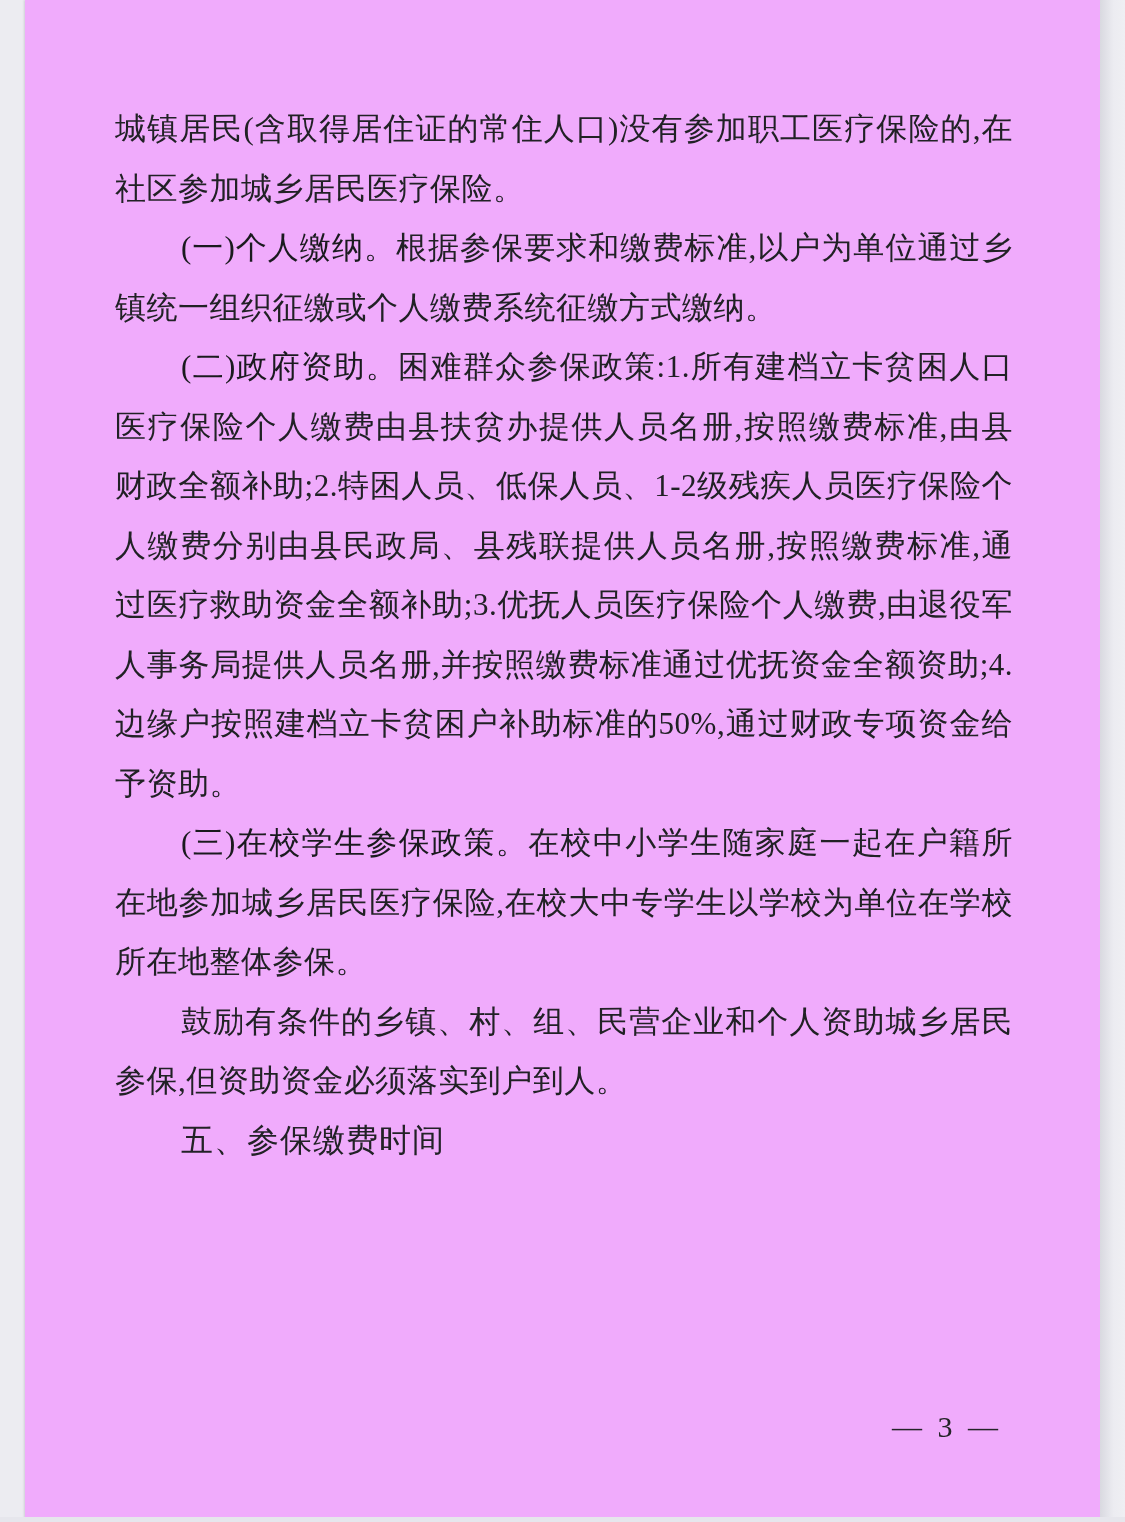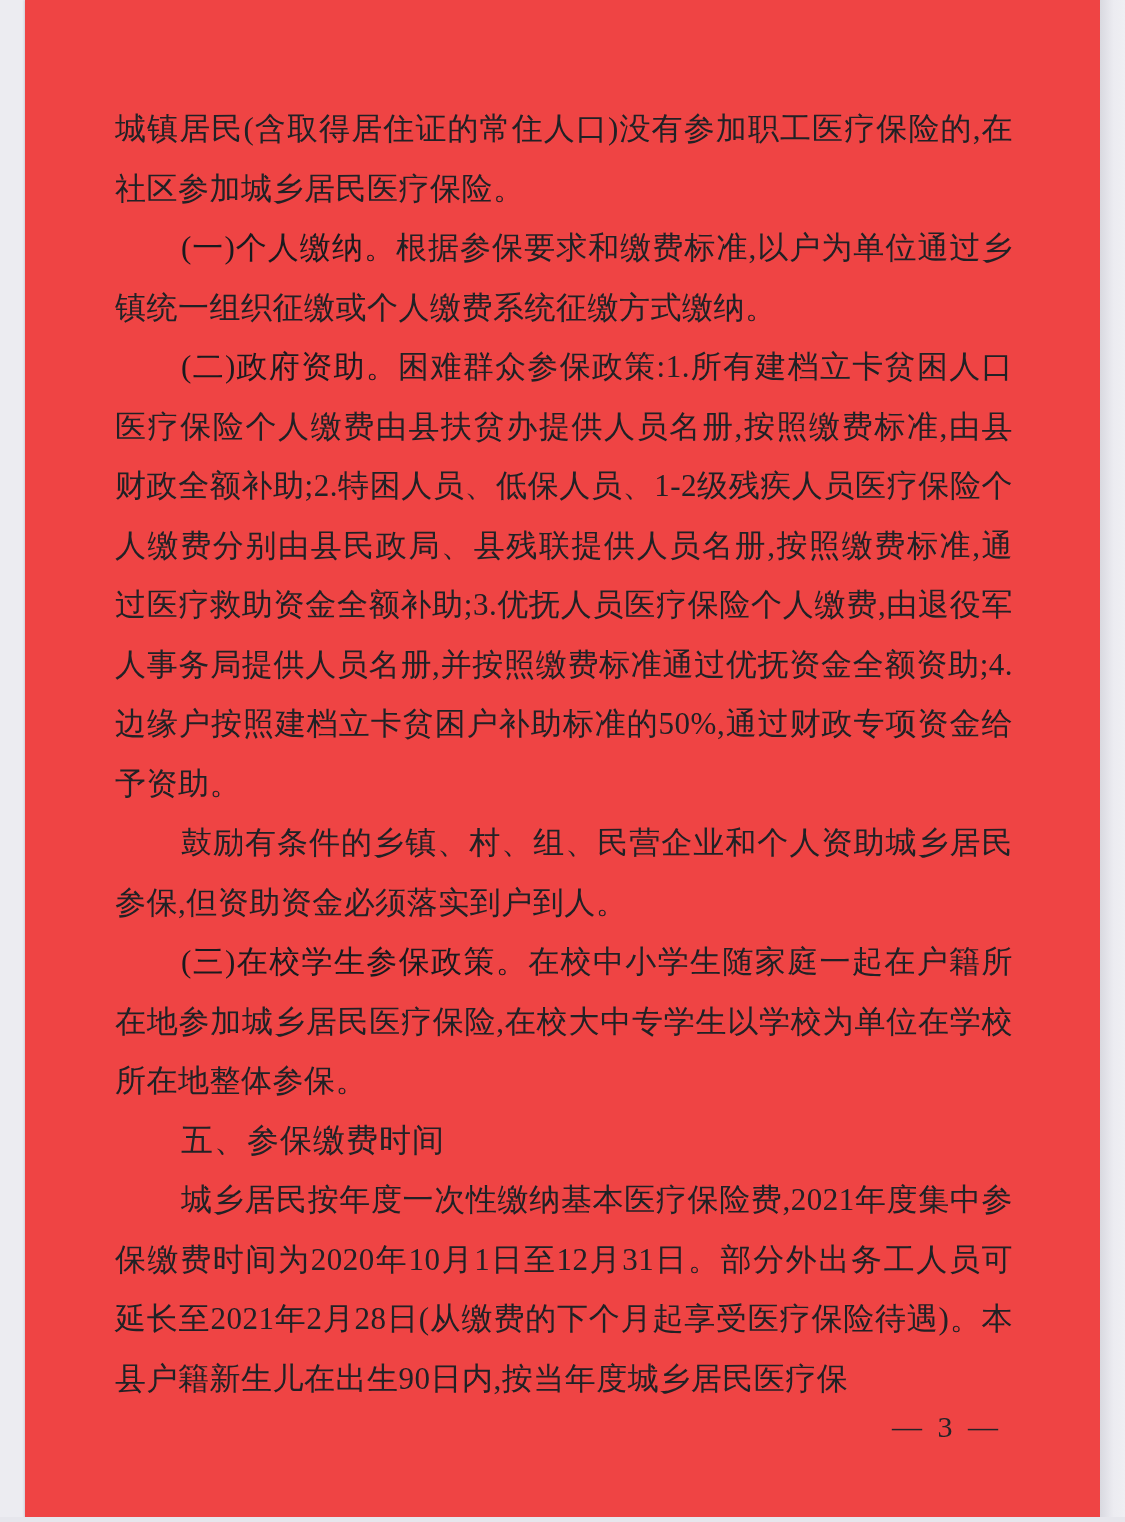--- a/index.html
+++ b/index.html
@@ -15,21 +15,21 @@
     background: #ececf1;
     font-family: "Liberation Serif", "DejaVu Serif", serif;
   }
   
   .page {
     position: absolute;
     left: 25px;
     top: 0;
     width: 1076px;
     height: 1518px;
-    background: #ef4444;
+    background: #f0abfc;
     box-shadow: -1px 0 2px rgba(90,90,110,0.18), 2px 0 4px rgba(90,90,110,0.10);
     box-sizing: border-box;
     padding: 99px 88px 0 90px;
   }
   
   .right-gutter {
     position: absolute;
     right: 0;
     top: 0;
     width: 25px;
@@ -87,27 +87,26 @@
 
 <div class="page">
   <div class="body-text">
 
     <p><span>城镇居民(含取得居住证的常住人口)没有参加职工医疗保险的,在社区参加城乡居民医疗保险。</span></p>
 
     <p class="indent"><span class="lead">(一)个人缴纳。</span><span>根据参保要求和缴费标准,以户为单位通过乡镇统一组织征缴或个人缴费系统征缴方式缴纳。</span></p>
 
     <p class="indent"><span class="lead">(二)政府资助。</span><span>困难群众参保政策:1.所有建档立卡贫困人口医疗保险个人缴费由县扶贫办提供人员名册,按照缴费标准,由县财政全额补助;2.特困人员、低保人员、1-2级残疾人员医疗保险个人缴费分别由县民政局、县残联提供人员名册,按照缴费标准,通过医疗救助资金全额补助;3.优抚人员医疗保险个人缴费,由退役军人事务局提供人员名册,并按照缴费标准通过优抚资金全额资助;4.边缘户按照建档立卡贫困户补助标准的50%,通过财政专项资金给予资助。</span></p>
 
+    <p class="indent"><span class="lead">(三)在校学生参保政策。</span><span>在校中小学生随家庭一起在户籍所在地参加城乡居民医疗保险,在校大中专学生以学校为单位在学校所在地整体参保。</span></p>
+
     <p class="indent"><span>鼓励有条件的乡镇、村、组、民营企业和个人资助城乡居民参保,但资助资金必须落实到户到人。</span></p>
-
-    <p class="indent"><span class="lead">(三)在校学生参保政策。</span><span>在校中小学生随家庭一起在户籍所在地参加城乡居民医疗保险,在校大中专学生以学校为单位在学校所在地整体参保。</span></p>
 
     <h2 class="section-heading">五、参保缴费时间</h2>
 
-    <p class="indent"><span>城乡居民按年度一次性缴纳基本医疗保险费,2021年度集中参保缴费时间为2020年10月1日至12月31日。部分外出务工人员可延长至2021年2月28日(从缴费的下个月起享受医疗保险待遇)。本县户籍新生儿在出生90日内,按当年度城乡居民医疗保</span></p>
 
   </div>
 </div>
 
 <div class="page-number">— 3 —</div>
 
 <div class="right-gutter"></div>
 <div class="bottom-edge"></div>
 
 </body></html>

